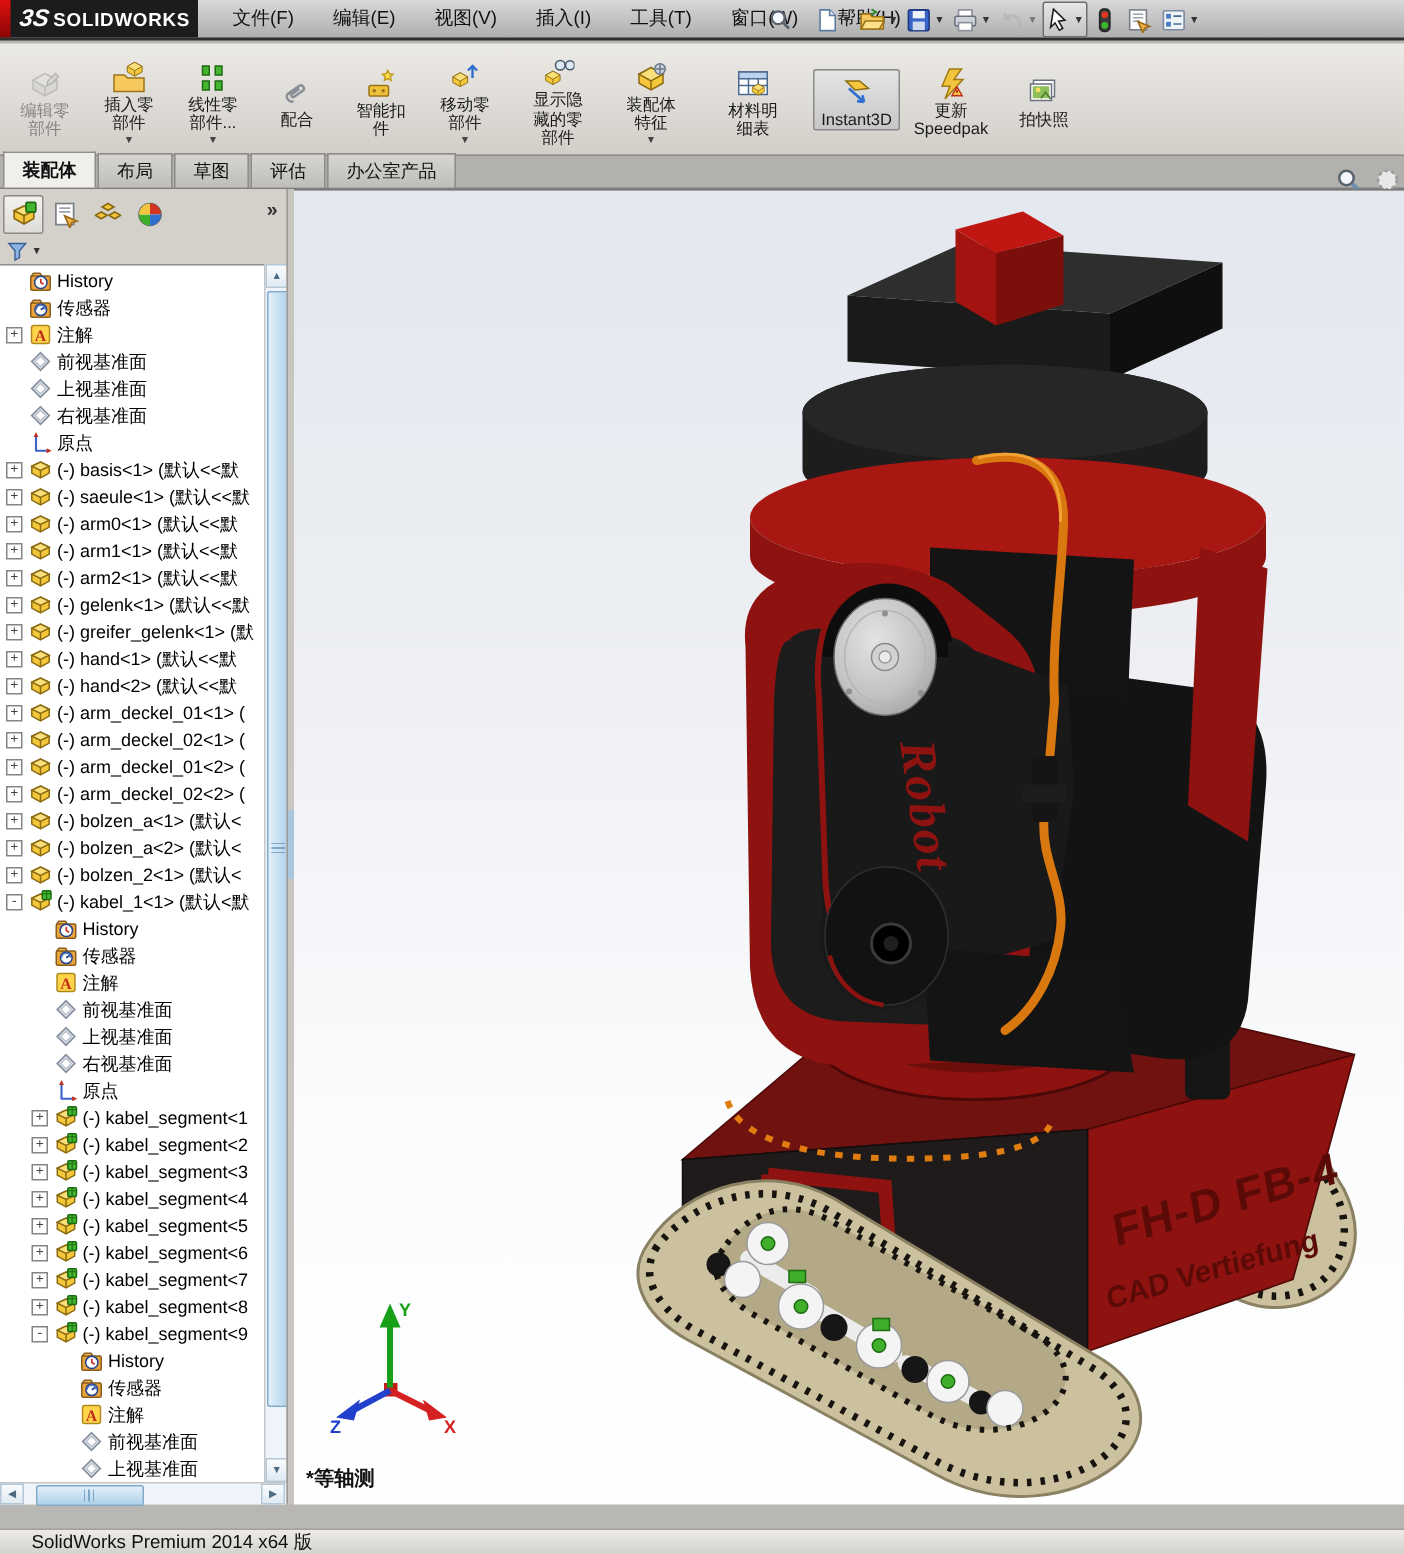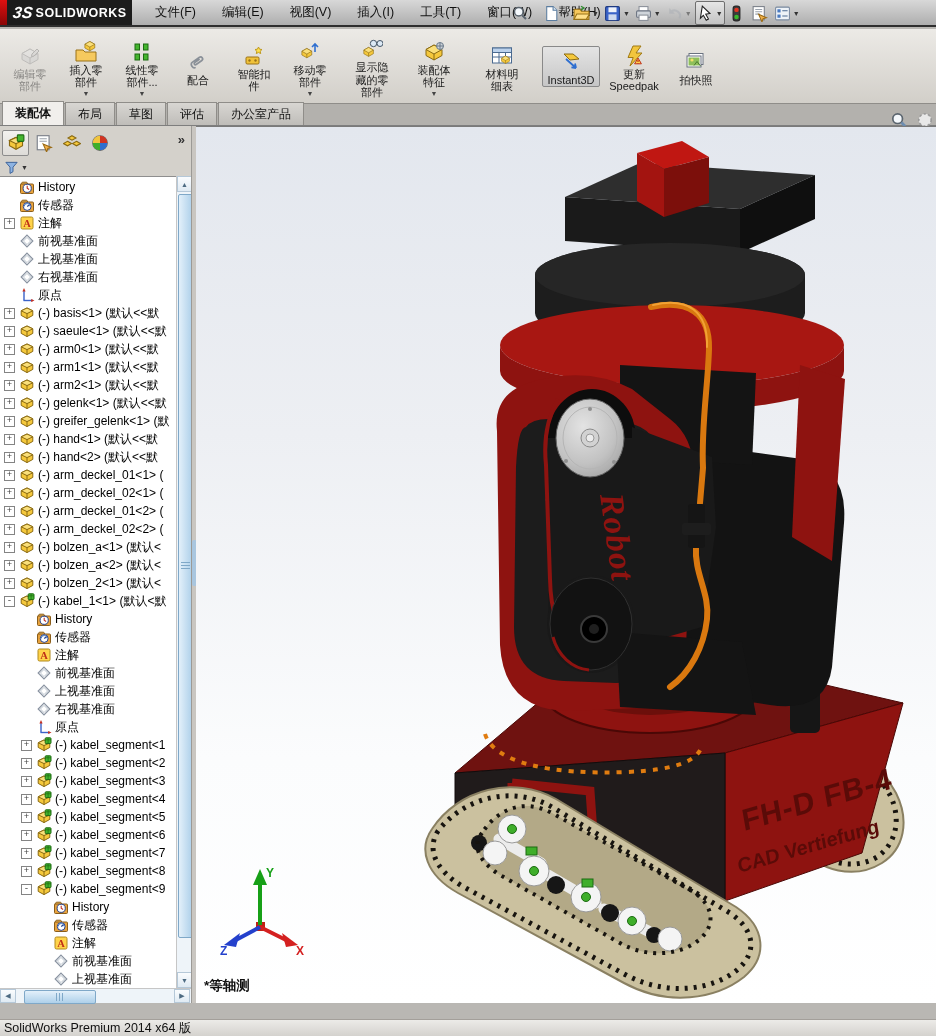--- a/index.html
+++ b/index.html
@@ -83,21 +83,21 @@
   
   .modeltabs{position:absolute;left:0;top:1003px;width:936px;height:16px;background:#b7b5b1;
     border-top:1px solid #8b8986;box-sizing:border-box;display:flex;align-items:stretch;}
   .navbtn{width:15px;margin:1px 0 0 1px;background:linear-gradient(#ceccc8,#b5b3af);border:1px solid #94928e;
     font-size:6.5px;color:#555;display:flex;align-items:center;justify-content:center;}
   .btab{margin:0 1px 0 4px;padding:1px 10px 0;font-size:12px;color:#111;background:linear-gradient(#cfcdc9,#b9b7b3);
     border:1px solid #8b8986;border-bottom:none;display:flex;align-items:center;}
   .btab.active{background:#edebe8;}
   .statusbar{position:absolute;left:0;top:1019px;width:936px;height:17px;
     background:linear-gradient(#ecebe8,#d4d2ce);border-top:1px solid #a39f9a;box-sizing:border-box;
-    font-size:12.5px;color:#111;padding-left:4px;display:flex;align-items:center;}
+    font-size:12.5px;color:#111;padding-left:21px;display:flex;align-items:center;}
   svg{display:block;}
 </style>
 </head>
 <body>
 
 <div id="app">
 
   <div class="titlebar">
     <div class="logo">
       <div class="logo-red"></div>

